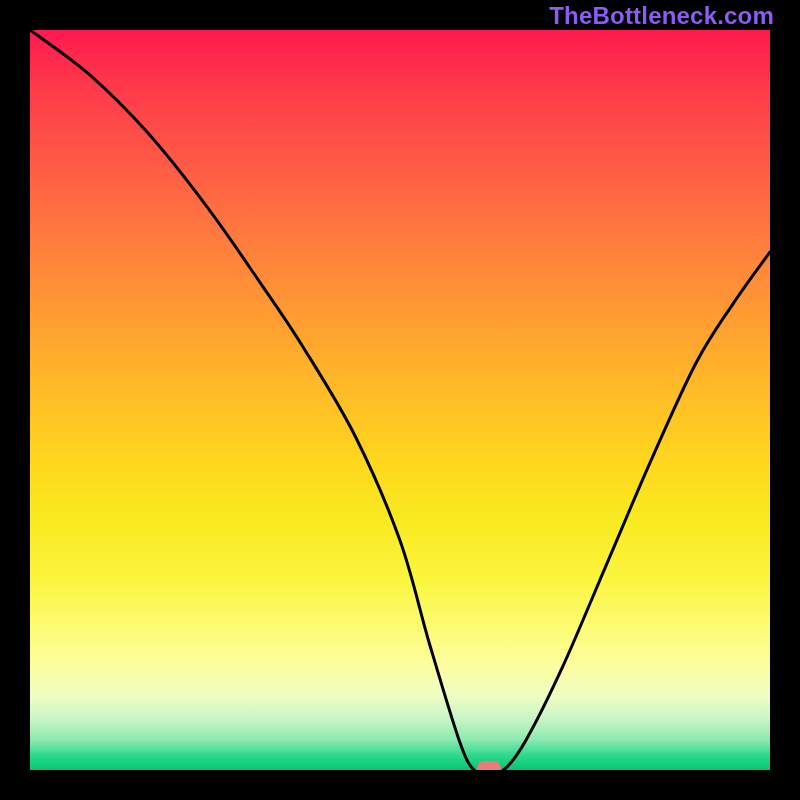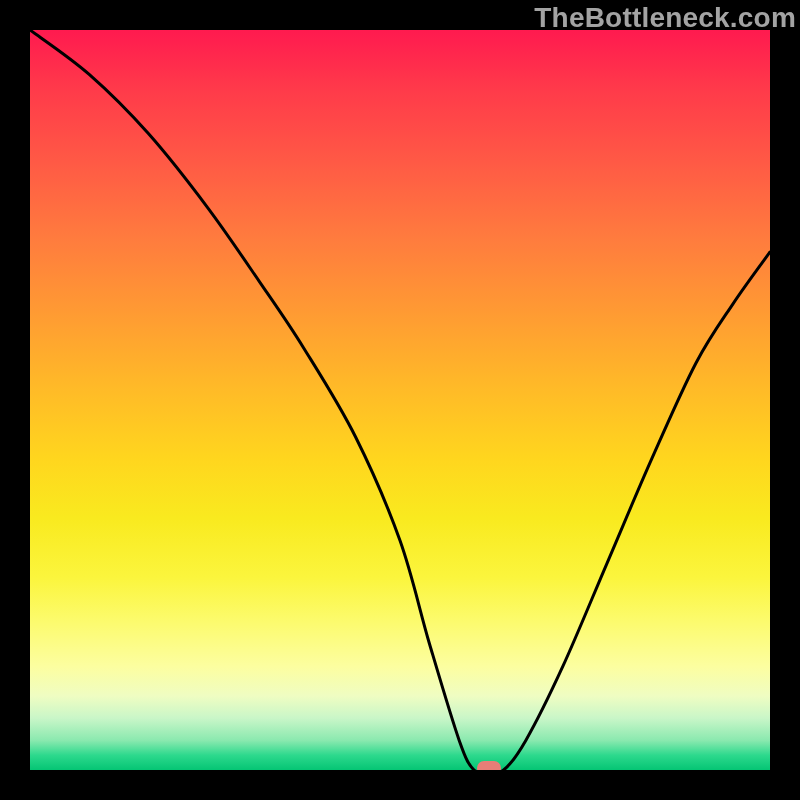--- a/index.html
+++ b/index.html
@@ -13,23 +13,23 @@
   }
   .frame {
     position: relative;
     width: 800px;
     height: 800px;
     background: #000;
   }
   .watermark {
     position: absolute;
     top: 2px;
-    right: 4px;
-    color: #a3a3a3;
-    font-size: 28px;
+    right: 26px;
+    color: #8b5cf6;
+    font-size: 24px;
     font-weight: 600;
     letter-spacing: 0.2px;
     z-index: 5;
   }
   .plot {
     position: absolute;
     left: 30px;
     top: 30px;
     width: 740px;
     height: 740px;

